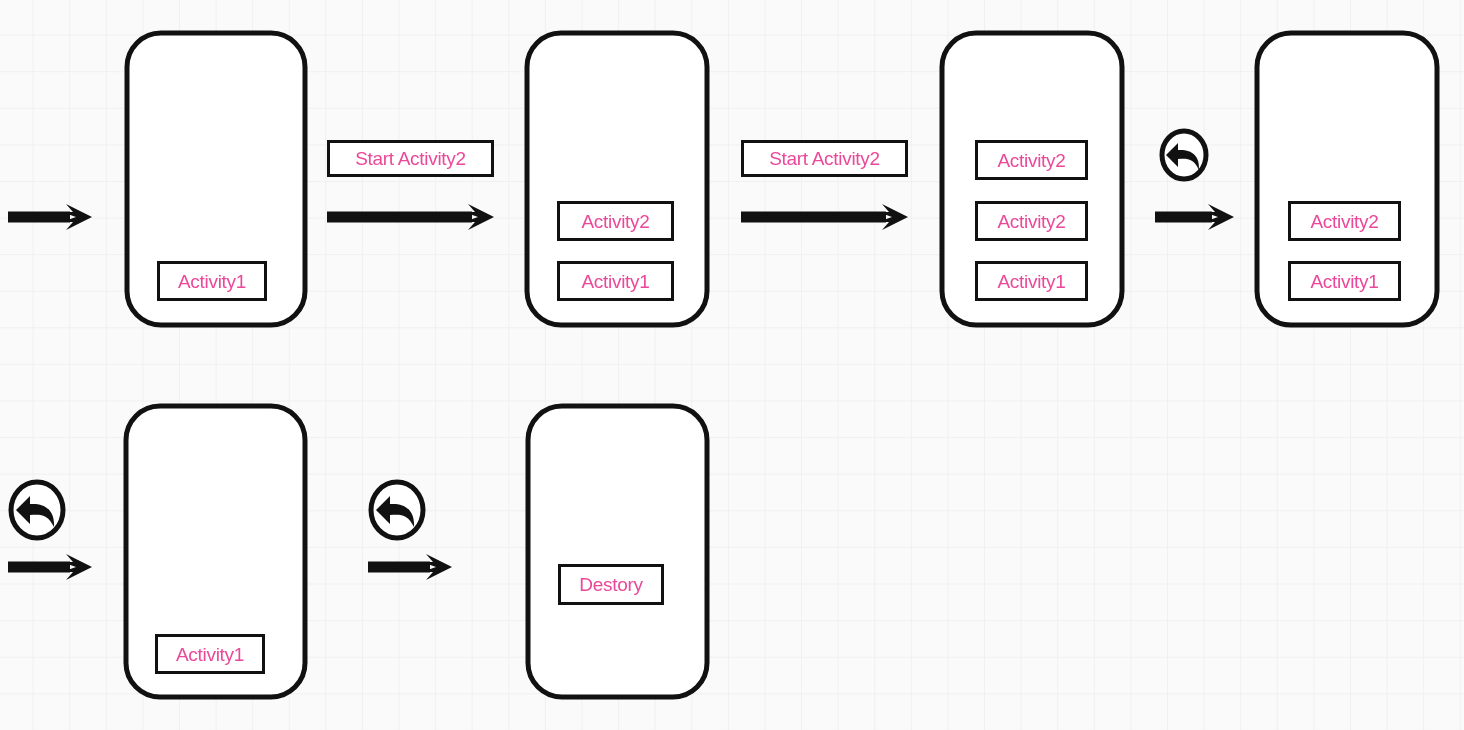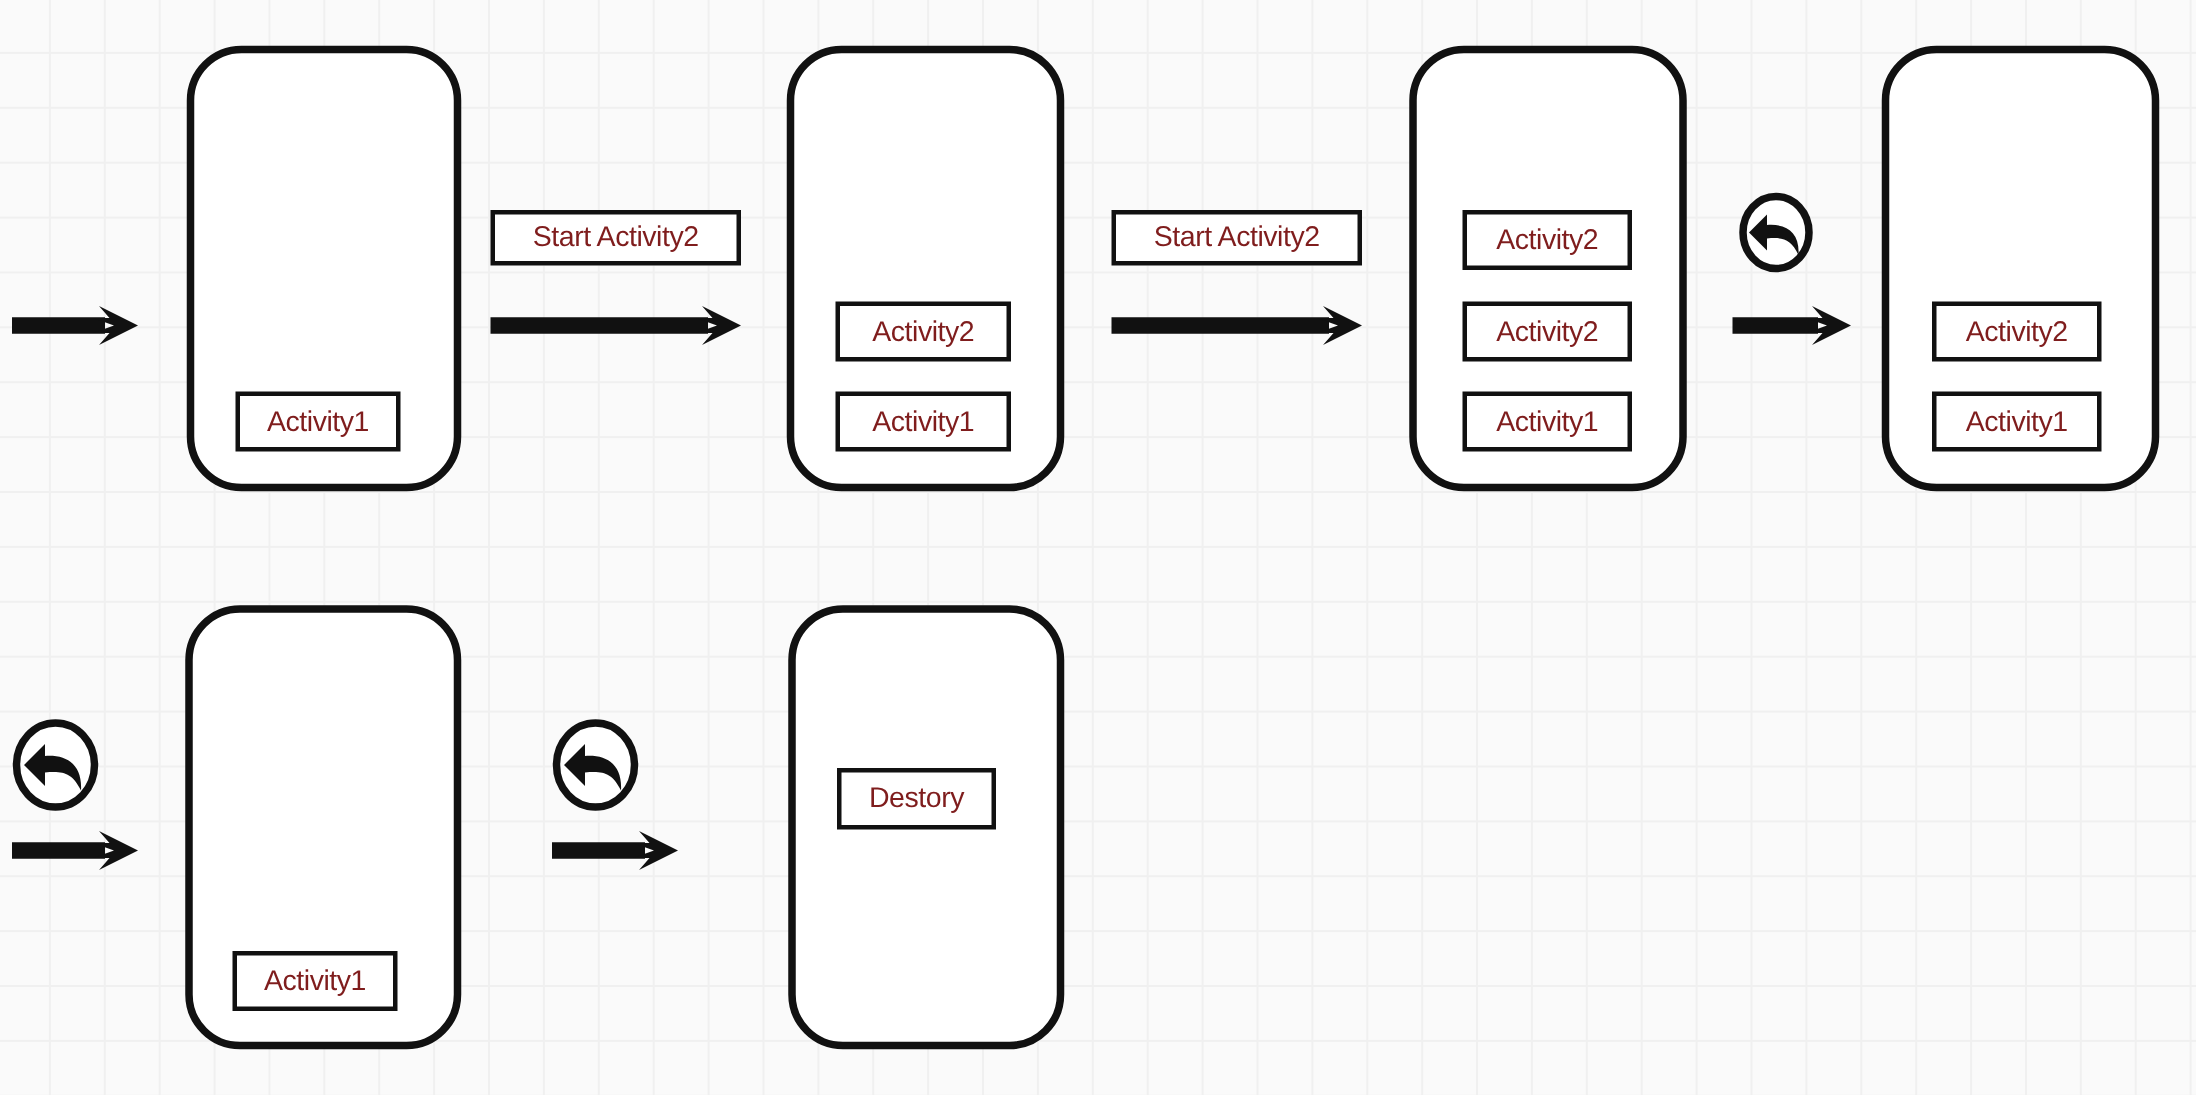--- a/index.html
+++ b/index.html
@@ -33,21 +33,21 @@
     height: 730px;
   }
   .lbl {
     position: absolute;
     box-sizing: border-box;
     background: #ffffff;
     border: 3px solid #111111;
     display: flex;
     align-items: center;
     justify-content: center;
-    color: #7f1d1d;
+    color: #ec4899;
     font-family: "Liberation Sans", sans-serif;
     font-size: 19px;
     line-height: 1;
     letter-spacing: -0.3px;
     white-space: nowrap;
     z-index: 4;
   }
 </style>
 </head>
 <body>
@@ -139,15 +139,15 @@
 
   <div class="lbl" style="left:975px; top:140px; width:113px; height:40px;">Activity2</div>
   <div class="lbl" style="left:975px; top:201px; width:113px; height:40px;">Activity2</div>
   <div class="lbl" style="left:975px; top:261px; width:113px; height:40px;">Activity1</div>
 
   <div class="lbl" style="left:1288px; top:201px; width:113px; height:40px;">Activity2</div>
   <div class="lbl" style="left:1288px; top:261px; width:113px; height:40px;">Activity1</div>
 
   <div class="lbl" style="left:155px; top:634px; width:110px; height:40px;">Activity1</div>
 
-  <div class="lbl" style="left:558px; top:512px; width:106px; height:41px;">Destory</div>
+  <div class="lbl" style="left:558px; top:564px; width:106px; height:41px;">Destory</div>
 
 </div>
 
 </body></html>

